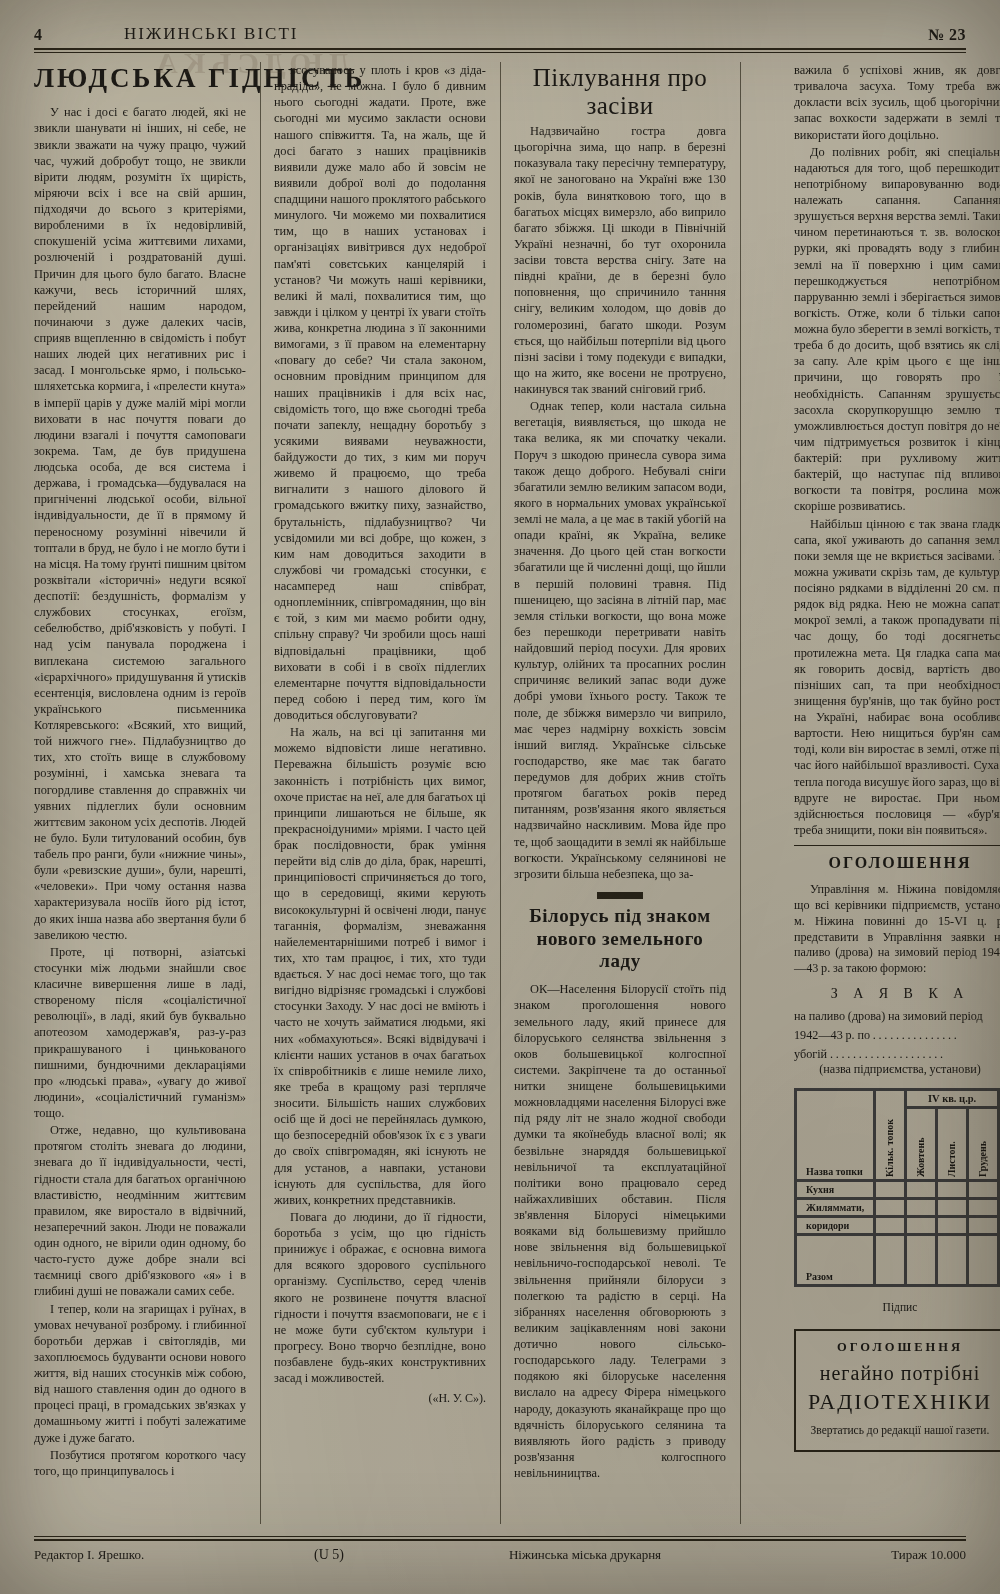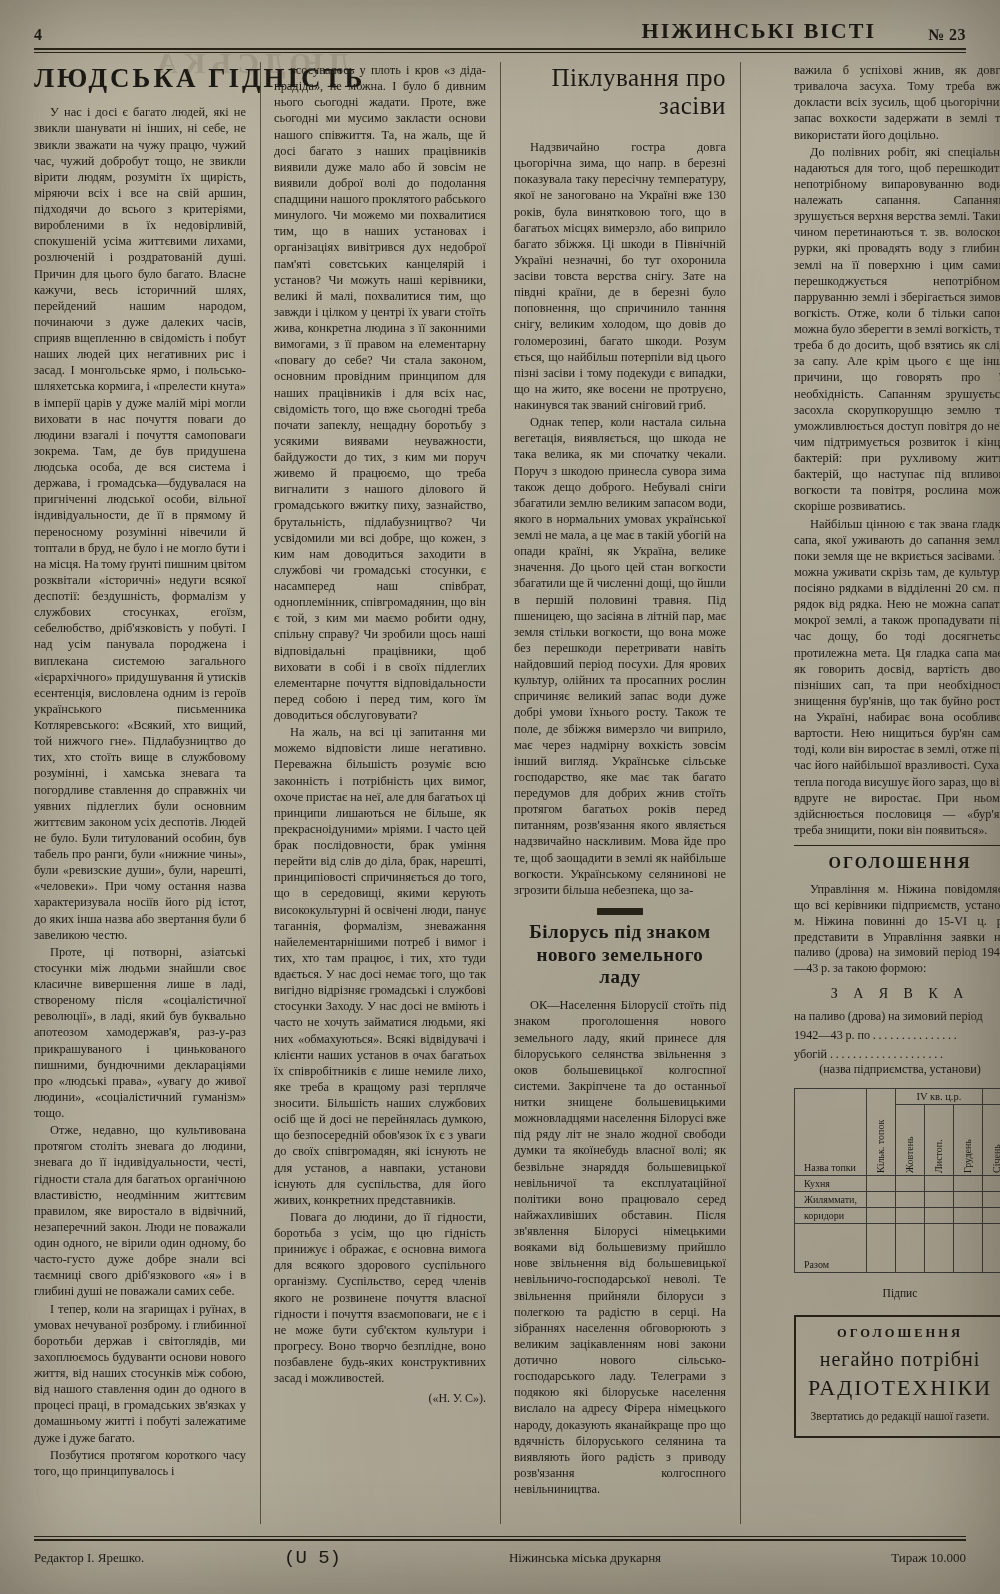--- a/index.html
+++ b/index.html
@@ -51,24 +51,24 @@
     display: flex;
     align-items: flex-end;
     justify-content: space-between;
     height: 30px;
     font-size: 15px;
     letter-spacing: 0.5px;
   }
   .masthead .pagenum { width: 90px; font-weight: bold; font-size: 16px; }
   .masthead .title {
     flex: 1;
-    text-align: right;
-    font-size: 22px;
+    text-align: left;
+    font-size: 17px;
     letter-spacing: 2px;
-    font-weight: bold;
+    font-weight: normal;
   }
   .masthead .issue { width: 90px; text-align: right; font-weight: bold; font-size: 16px; }
   .rule-top {
     margin-top: 4px;
     border-top: 2px solid #2a2519;
     border-bottom: 1px solid #2a2519;
     height: 2px;
   }
 
   
@@ -104,23 +104,23 @@
     font-size: 27px;
     font-weight: bold;
     letter-spacing: 3px;
     text-align: left;
     line-height: 1.05;
     margin: 2px 0 12px 0;
     white-space: nowrap;
   }
   .head-right {
     font-size: 25px;
-    text-align: right;
+    text-align: center;
     line-height: 1.1;
-    margin: 2px 0 20px 0;
+    margin: 2px 0 4px 0;
     letter-spacing: 0.5px;
   }
   p {
     margin: 0 0 1px 0;
     font-size: 12.4px;
     line-height: 1.30;
     text-align: justify;
     text-indent: 16px;
     hyphens: auto;
     word-spacing: -0.3px;
@@ -172,24 +172,24 @@
   .form-line { font-size: 12.2px; line-height: 1.45; text-indent: 0; }
   .center-sm { text-align: center; font-size: 11px; text-indent: 0; margin-top: -2px;}
 
   table.blank {
     width: 100%;
     border-collapse: collapse;
     margin-top: 10px;
     font-size: 10px;
   }
   table.blank td, table.blank th {
-    border: 1px solid #404040;
+    border: 3px solid #404040;
     padding: 2px 9px;
     vertical-align: bottom;
-    font-weight: normal;
+    font-weight: bold;
   }
   .vert {
     writing-mode: vertical-rl;
     transform: rotate(180deg);
     white-space: nowrap;
     font-size: 10px;
     height: 66px;
     line-height: 1;
   }
   .th-span { text-align: center; font-size: 10.5px; }
@@ -230,21 +230,21 @@
     margin-top: 4px;
   }
   .footer {
     display: flex;
     align-items: center;
     justify-content: space-between;
     margin-top: 6px;
     font-size: 13px;
   }
   .footer .f1 { width: 250px; }
-  .footer .f2 { width: 90px; font-size: 19px; text-align: left; font-family: Liberation Mono, monospace; }
+  .footer .f2 { width: 90px; font-size: 14px; text-align: center; }
   .footer .f3 { flex: 1; text-align: center; }
   .footer .f4 { width: 170px; text-align: right; }
 
   
   .ghost {
     position: absolute;
     left: 150px;
     top: 46px;
     font-size: 30px;
     font-weight: bold;

